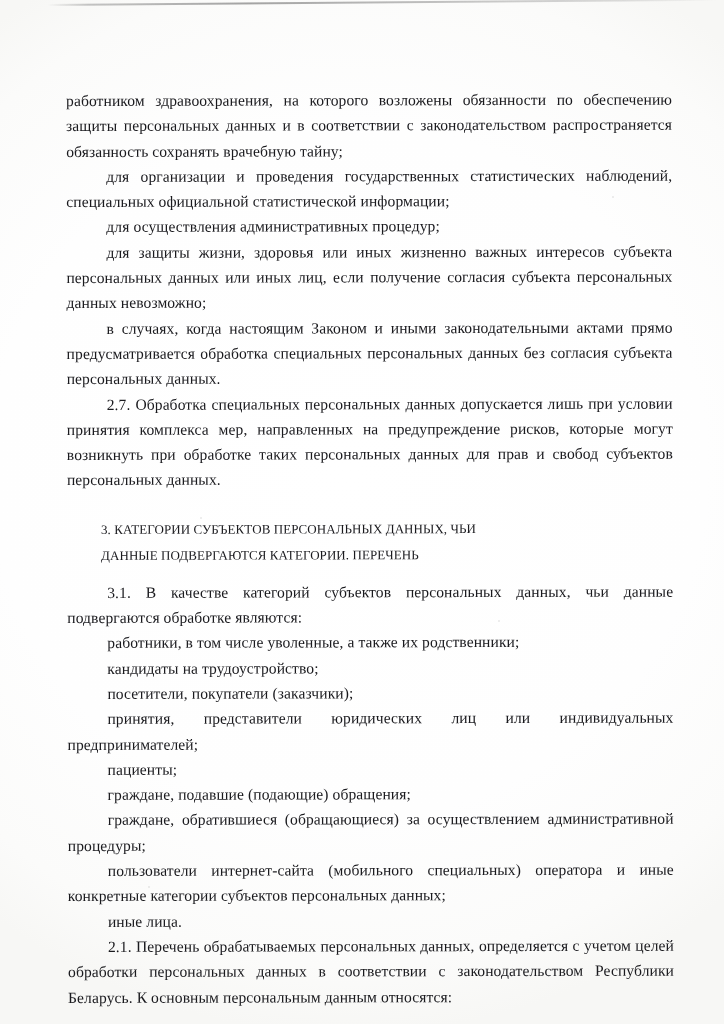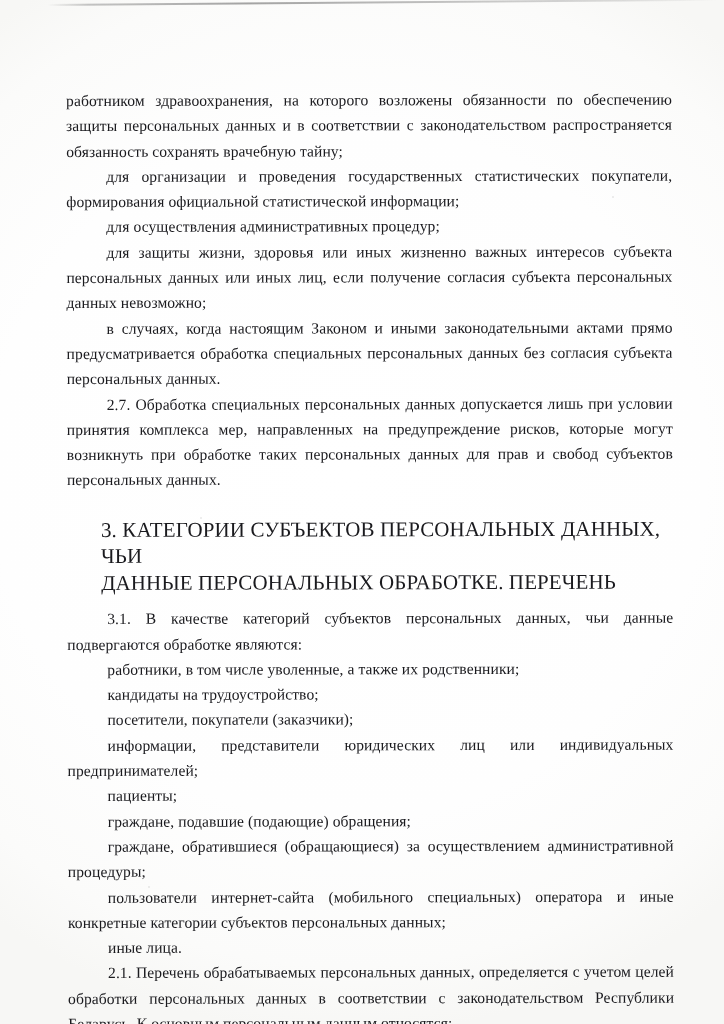--- a/index.html
+++ b/index.html
@@ -76,21 +76,21 @@
 
   .heading-block {
     margin-top: 24px;
     margin-bottom: 0;
     padding-left: 34px;
   }
   .heading-block p {
     text-align: left;
     text-indent: 0;
     line-height: 26.5px;
-    font-size: 21px;
+    font-size: 13px;
   }
   .gap-before-3-1 { margin-top: 10px; }
 
   
   .doc-inner p { color: #1a1a1e; }
 </style>
 </head>
 <body>
 
 <div class="page-scan"></div>
@@ -102,44 +102,44 @@
 <div class="scan-speck" style="left:498px;top:620px;width:2px;height:2px;"></div>
 <div class="scan-speck" style="left:148px;top:886px;width:2px;height:2px;"></div>
 <div class="scan-speck" style="left:380px;top:1001px;width:2px;height:2px;"></div>
 <div class="scan-speck" style="left:656px;top:432px;width:2px;height:2px;"></div>
 
 <main class="doc">
   <div class="doc-inner">
 
     <p class="just noindent">работником здравоохранения, на которого возложены обязанности по обеспечению защиты персональных данных и в соответствии с законодательством распространяется обязанность сохранять врачебную тайну;</p>
 
-    <p class="just indent">для организации и проведения государственных статистических покупатели, формирования официальной статистической информации;</p>
+    <p class="just indent">для организации и проведения государственных статистических наблюдений, специальных официальной статистической информации;</p>
 
     <p class="just indent">для осуществления административных процедур;</p>
 
     <p class="just indent">для защиты жизни, здоровья или иных жизненно важных интересов субъекта персональных данных или иных лиц, если получение согласия субъекта персональных данных невозможно;</p>
 
     <p class="just indent">в случаях, когда настоящим Законом и иными законодательными актами прямо предусматривается обработка специальных персональных данных без согласия субъекта персональных данных.</p>
 
     <p class="just indent">2.7. Обработка специальных персональных данных допускается лишь при условии принятия комплекса мер, направленных на предупреждение рисков, которые могут возникнуть при обработке таких персональных данных для прав и свобод субъектов персональных данных.</p>
 
     <div class="heading-block">
       <p>3. КАТЕГОРИИ СУБЪЕКТОВ ПЕРСОНАЛЬНЫХ ДАННЫХ, ЧЬИ</p>
-      <p>ДАННЫЕ ПЕРСОНАЛЬНЫХ ОБРАБОТКЕ. ПЕРЕЧЕНЬ</p>
+      <p>ДАННЫЕ ПОДВЕРГАЮТСЯ КАТЕГОРИИ. ПЕРЕЧЕНЬ</p>
     </div>
 
     <p class="just indent gap-before-3-1">3.1. В качестве категорий субъектов персональных данных, чьи данные подвергаются обработке являются:</p>
 
     <p class="just indent">работники, в том числе уволенные, а также их родственники;</p>
 
     <p class="just indent">кандидаты на трудоустройство;</p>
 
     <p class="just indent">посетители, покупатели (заказчики);</p>
 
-    <p class="just indent">информации, представители юридических лиц или индивидуальных предпринимателей;</p>
+    <p class="just indent">принятия, представители юридических лиц или индивидуальных предпринимателей;</p>
 
     <p class="just indent">пациенты;</p>
 
     <p class="just indent">граждане, подавшие (подающие) обращения;</p>
 
     <p class="just indent">граждане, обратившиеся (обращающиеся) за осуществлением административной процедуры;</p>
 
     <p class="just indent">пользователи интернет-сайта (мобильного специальных) оператора и иные конкретные категории субъектов персональных данных;</p>
 
     <p class="just indent">иные лица.</p>

